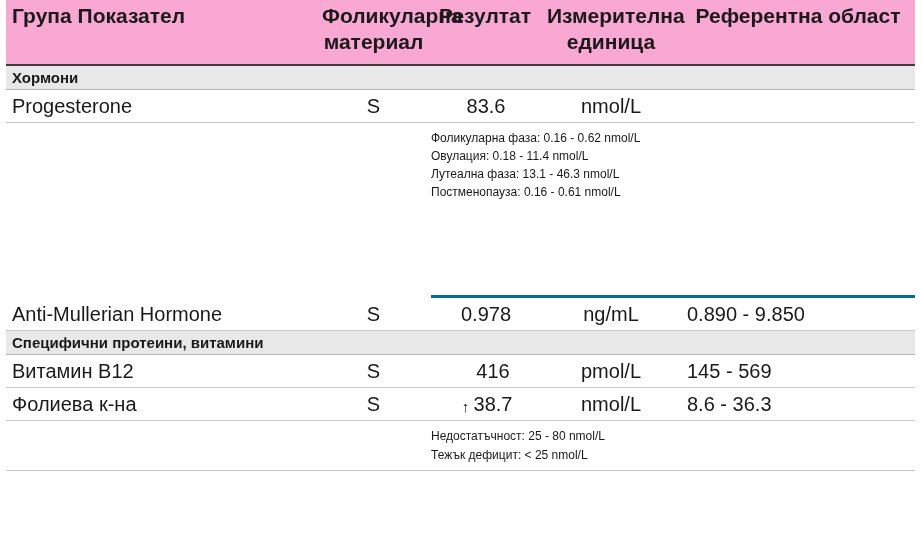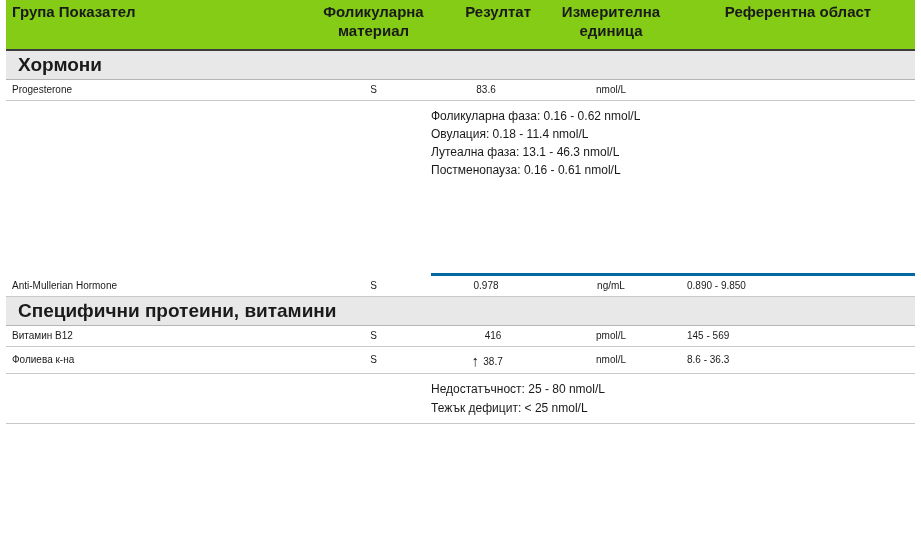--- a/index.html
+++ b/index.html
@@ -31,46 +31,46 @@
   }
   
   col.c-name   { width: 310px; }
   col.c-mat    { width: 115px; }
   col.c-res    { width: 110px; }
   col.c-unit   { width: 140px; }
   col.c-ref    { width: 234px; }
 
   thead th {
     font-weight: bold;
-    font-size: 15px;
+    font-size: 21px;
     vertical-align: top;
     padding: 3px 6px 8px 6px;
     line-height: 1.25;
     border-bottom: 2px solid #3d3d3d;
-    background: #84cc16;
+    background: #f9a8d4;
   }
   th.h-name { text-align: left; }
   th.h-mat  { text-align: center; }
   th.h-res  { text-align: right; padding-right: 10px;}
   th.h-unit { text-align: center; }
   th.h-ref  { text-align: center; }
 
   tr.group td {
     background: #e8e8e8;
     font-weight: bold;
-    font-size: 19px;
-    padding: 3px 12px;
+    font-size: 15px;
+    padding: 3px 6px;
     border-bottom: 1px solid #b5b5b5;
     border-top: 1px solid #b5b5b5;
     text-align: left;
   }
 
   tr.analyte td {
     padding: 4px 6px;
-    font-size: 10px;
+    font-size: 20px;
     border-bottom: 1px solid #c9c9c9;
     vertical-align: middle;
     line-height: 1.2;
   }
   td.name { text-align: left; }
   td.mat  { text-align: center; }
   td.res  { text-align: center; position: relative; }
   td.unit { text-align: center; }
   td.ref  { text-align: left; padding-left: 10px; }
 

